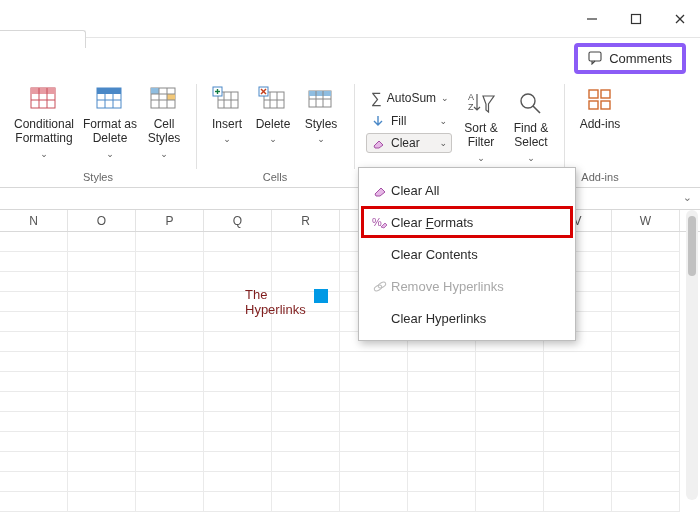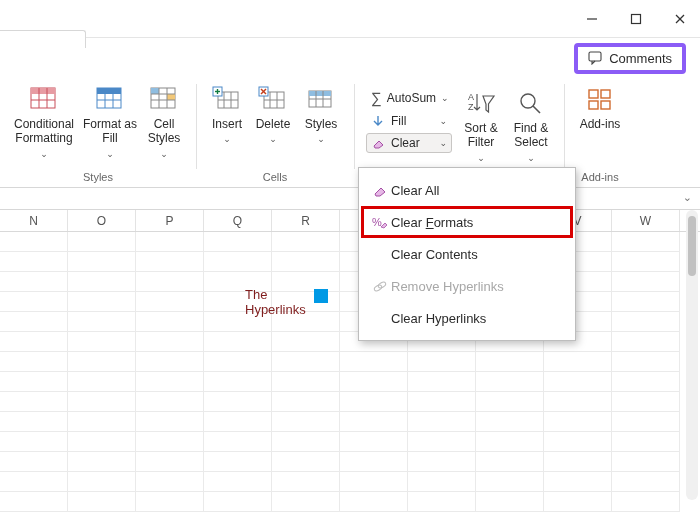--- a/index.html
+++ b/index.html
@@ -97,21 +97,21 @@
       <div class="big-btn">
         <span class="ico">
             <svg width="30" height="26">
               <rect x="2" y="2" width="24" height="20" fill="none" stroke="#4a88c7" stroke-width="1"></rect>
               <rect x="2" y="2" width="24" height="6" fill="#4a88c7"></rect>
               <line x1="10" y1="2" x2="10" y2="22" stroke="#4a88c7"></line>
               <line x1="18" y1="2" x2="18" y2="22" stroke="#4a88c7"></line>
               <line x1="2" y1="14" x2="26" y2="14" stroke="#4a88c7"></line>
             </svg>
           </span>
-        <span class="lbl">Format as Fill</span>
+        <span class="lbl">Format as Delete</span>
         <span class="chev">⌄</span>
       </div>
       <div class="big-btn" style="width:48px">
         <span class="ico">
             <svg width="30" height="26">
               <rect x="2" y="2" width="24" height="20" fill="none" stroke="#888" stroke-width="1"></rect>
               <rect x="2" y="2" width="8" height="6" fill="#8fbde0"></rect>
               <rect x="18" y="8" width="8" height="6" fill="#f2c879"></rect>
               <line x1="10" y1="2" x2="10" y2="22" stroke="#888"></line>
               <line x1="18" y1="2" x2="18" y2="22" stroke="#888"></line>

